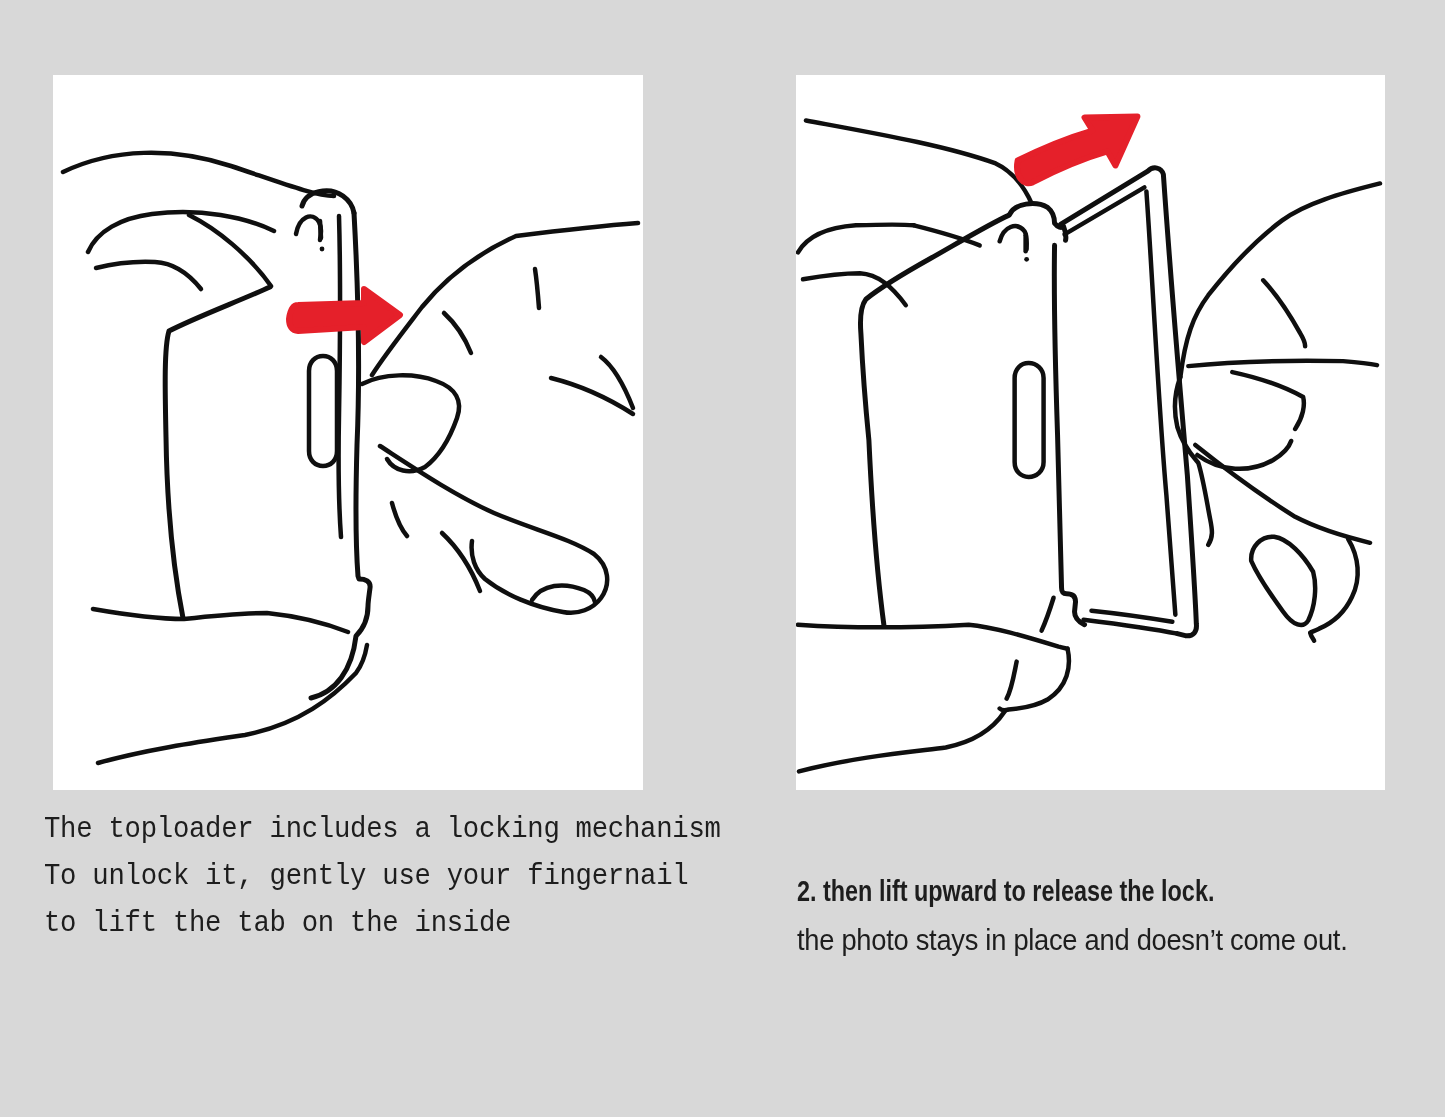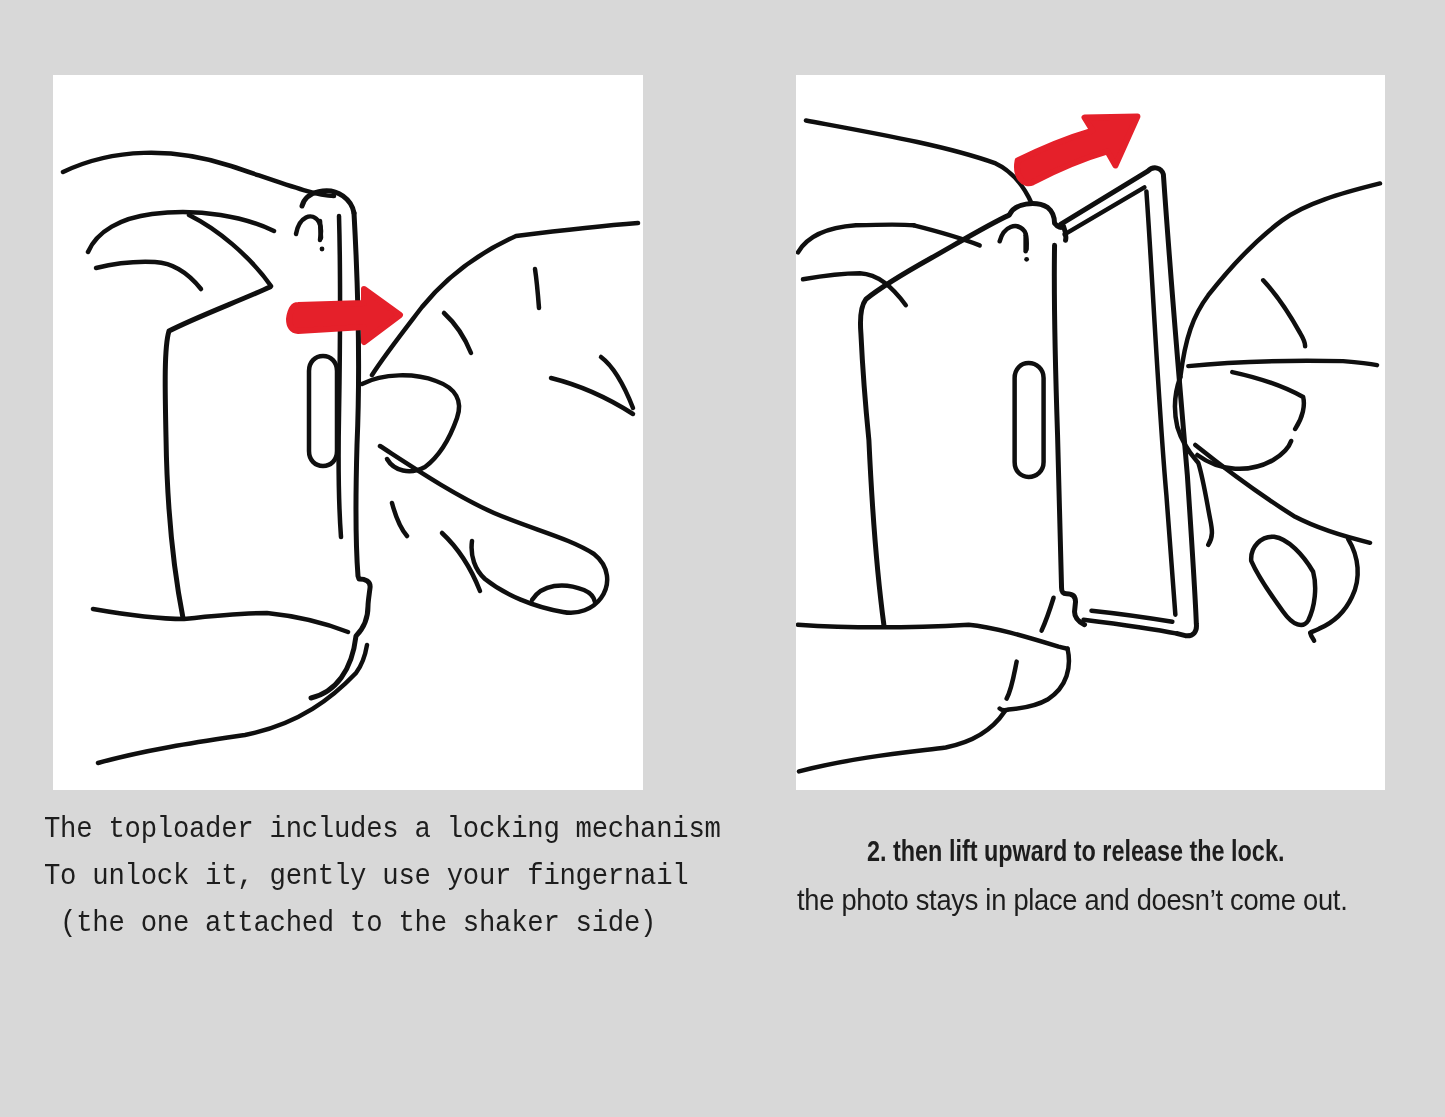--- a/index.html
+++ b/index.html
@@ -114,21 +114,21 @@
         <path d="M 553,464 C 564,482 566,504 557,522 C 550,537 538,548 524,554 C 520,556 517,557 515,558 C 516,562 518,564 519,566"></path>
       </g>
 
       <path class="arrow" d="M 222,85 C 248,72 273,62 297,55 L 289,42 L 342,41 L 320,90 L 312,76 C 288,83 262,94 237,107 C 228,111 219,101 222,85 Z"></path>
     </svg>
   </div>
 
   <div class="caption cap1" style="left:44px; top:806px;font-family:Liberation Mono, monospace;">
     <span class="ln"><span class="tx">The toploader includes a locking mechanism</span></span>
     <span class="ln"><span class="tx">To unlock it, gently use your fingernail</span></span>
-    <span class="ln"><span class="tx"> (the one attached to the shaker side)</span></span>
+    <span class="ln"><span class="tx">to lift the tab on the inside</span></span>
   </div>
 
-  <div class="caption cap2" style="left:797px; top:826px;text-align:right;">
+  <div class="caption cap2" style="left:797px; top:866px;">
     <span class="ln"><span class="tx b">2. then lift upward to release the lock.</span></span>
     <span class="ln"><span class="tx">the photo stays in place and doesn’t come out.</span></span>
   </div>
 
 </div>
 
 </body></html>

